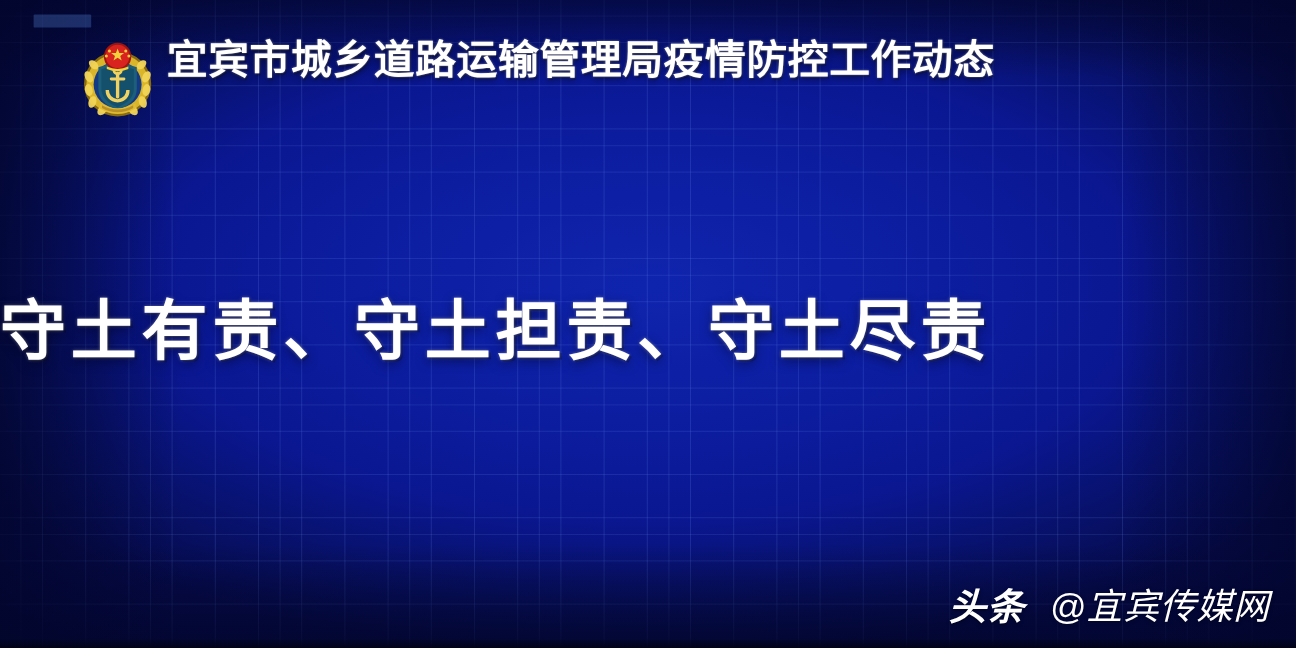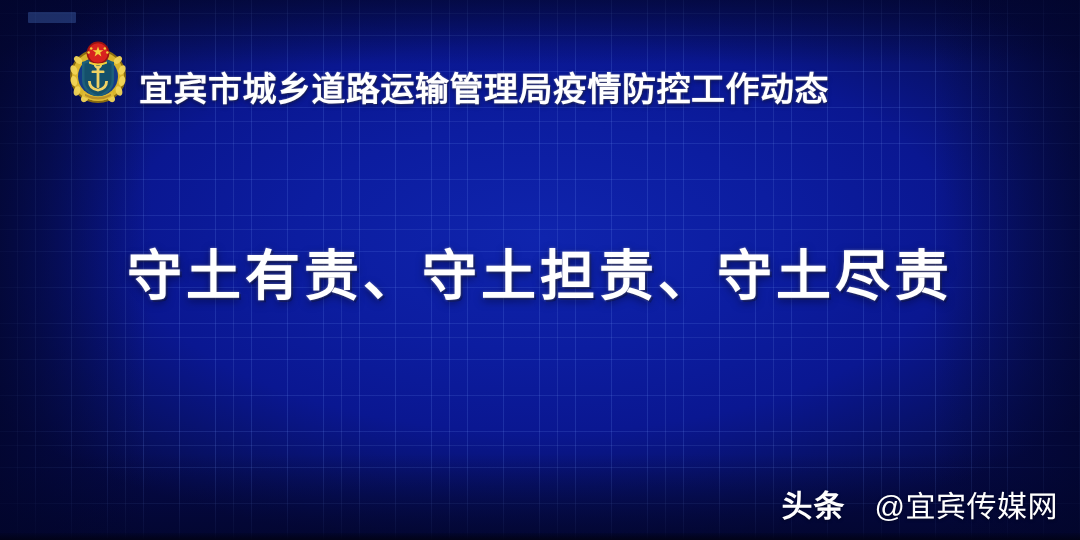--- a/index.html
+++ b/index.html
@@ -77,21 +77,21 @@
   }
 
   
   .header {
     position: absolute;
     left: 0;
     top: 34px;
     width: 896px;
     height: 72px;
     display: flex;
-    align-items: flex-end;
+    align-items: flex-start;
     justify-content: center;
     gap: 10px;
   }
 
   .emblem {
     width: 62px;
     height: 66px;
     flex: 0 0 auto;
     display: block;
   }
@@ -108,44 +108,43 @@
       1px 1px 0 rgba(0,0,0,.35),
       0 2px 5px rgba(0,0,10,.45);
   }
 
   
   .headline {
     position: absolute;
     left: 0;
     top: 248px;
     width: 1080px;
-    text-align: center;
     font-size: 55px;
     line-height: 1.05;
     font-weight: 700;
     color: #ffffff;
     letter-spacing: 4px;
     white-space: nowrap;
     text-shadow:
       0 0 3px rgba(255,255,255,.35),
       2px 2px 0 rgba(0,0,0,.30),
       0 3px 9px rgba(0,0,20,.50);
   }
 
   
   .watermark {
     position: absolute;
     right: 22px;
     bottom: 14px;
     display: flex;
-    align-items: center;
-    gap: 9px;
+    align-items: flex-start;
     color: #ffffff;
     white-space: nowrap;
     text-shadow: 0 1px 3px rgba(0,0,16,.55);
+    font-style: italic;
   }
   .wm-brand {
     font-size: 31px;
     font-weight: 700;
     letter-spacing: 1px;
   }
   .wm-handle {
     font-size: 30px;
     font-weight: 400;
     letter-spacing: .5px;

